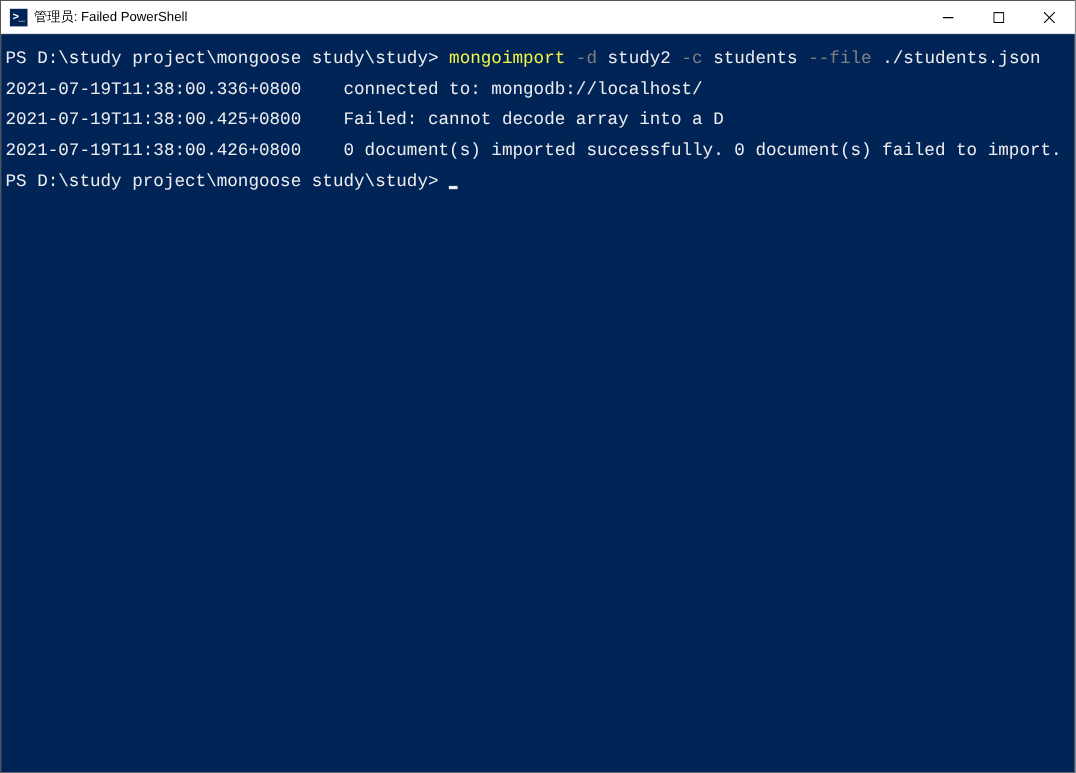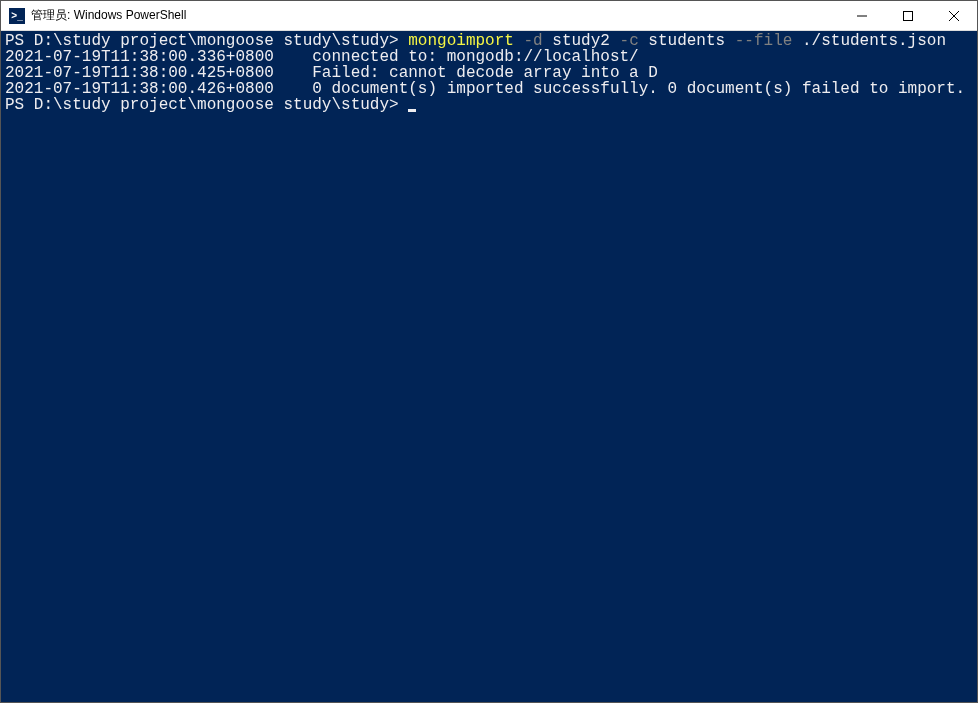--- a/index.html
+++ b/index.html
@@ -66,20 +66,21 @@
       padding: 2px 4px;
       font-family: "NSimSun", "Consolas", "Courier New", monospace;
       font-size: 16px;
       line-height: 16px;
       color: #eeedf0;
       overflow: hidden;
       white-space: pre;
     }
     .line {
       display: block;
+      margin-top: 12px;
     }
     .yellow { color: #f5f543; }
     .gray { color: #808080; }
     .white { color: #eeedf0; }
     .cursor {
       display: inline-block;
       width: 8px;
       height: 3px;
       background: #eeedf0;
       vertical-align: bottom;
@@ -87,21 +88,21 @@
     }
   </style>
 </head>
 <body>
 
 <div class="window">
   <div class="titlebar">
     <div class="titlebar-icon">
       <span>&gt;_</span>
     </div>
-    <div class="titlebar-title">管理员: Windows PowerShell</div>
+    <div class="titlebar-title">管理员: Failed PowerShell</div>
     <div class="window-controls">
       <div class="win-btn">
         <svg width="10" height="10" viewBox="0 0 10 10">
             <line x1="0" y1="5" x2="10" y2="5" stroke="currentColor" stroke-width="1"></line>
           </svg>
       </div>
       <div class="win-btn">
         <svg width="10" height="10" viewBox="0 0 10 10">
             <rect x="0.5" y="0.5" width="9" height="9" fill="none" stroke="currentColor" stroke-width="1"></rect>
           </svg>

